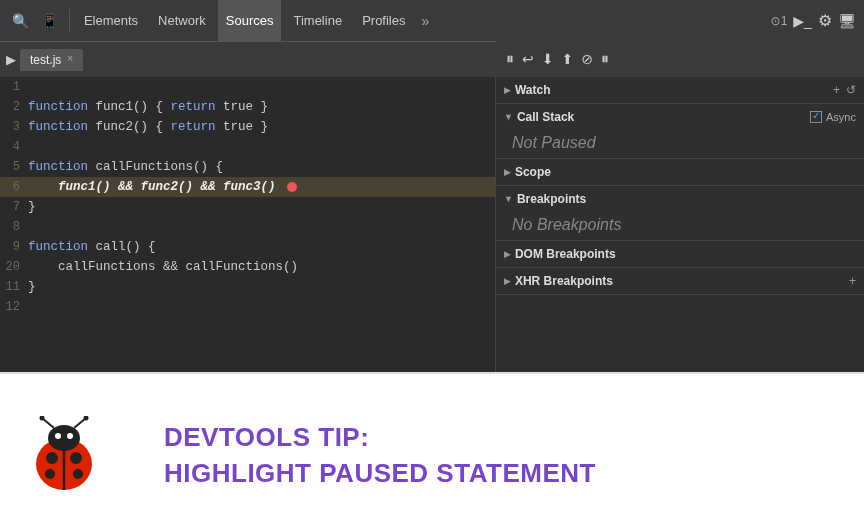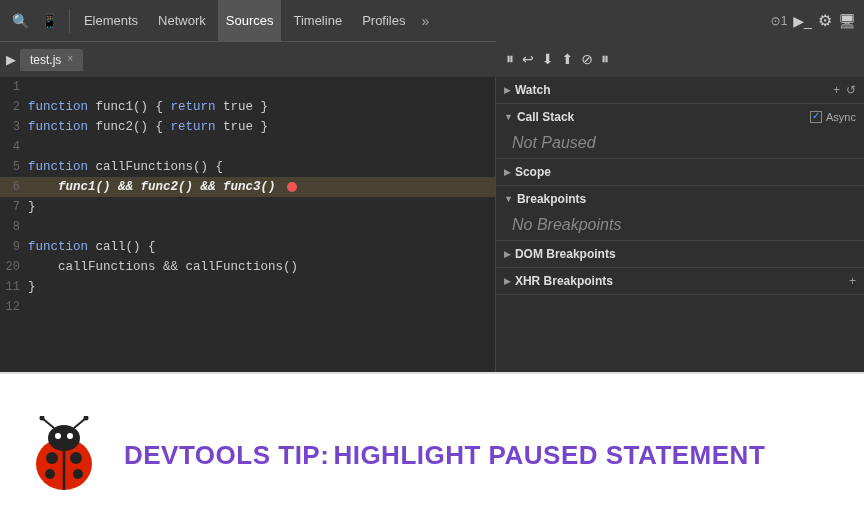--- a/index.html
+++ b/index.html
@@ -213,22 +213,23 @@
       gap: 20px;
       border-top: 2px solid #ddd;
     }
     .ladybug {
       width: 80px;
       height: 80px;
       flex-shrink: 0;
     }
     .tip-text {
       display: flex;
-      flex-direction: row;
+      flex-direction: column;
       gap: 4px;
+      margin-left: 40px;
     }
     .tip-title {
       font-size: 26px;
       font-weight: bold;
       color: #7744cc;
       font-family: Arial, sans-serif;
       line-height: 1.2;
       text-transform: uppercase;
       letter-spacing: 0.5px;
     }

